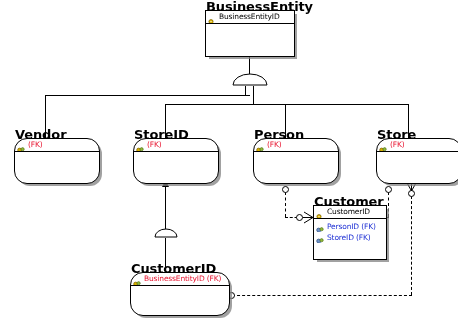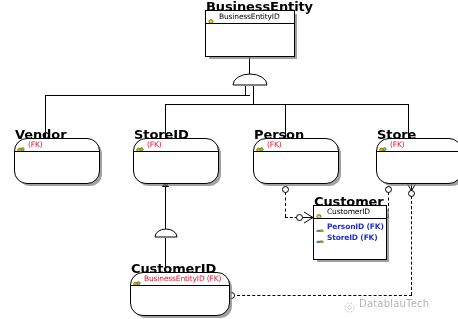--- a/index.html
+++ b/index.html
@@ -53,25 +53,24 @@
     height: 13px;
     overflow: hidden;
   }
   .ent-body {
     box-sizing: border-box;
     padding: 2px 2px;
     overflow: hidden;
   }
   .attr {
     display: flex;
-    align-items: flex-end;
+    align-items: flex-start;
     height: 11px;
     white-space: nowrap;
     overflow: hidden;
-    font-weight: bold;
   }
   .attr-text {
     font-size: 7.5px;
     letter-spacing: -0.15px;
     line-height: 11px;
   }
   .attr-text.fk { color: #e8112d; }
   .attr-text.fkblue { color: #1d2fd4; }
   .attr-text.pk { color: #000000; }
 
@@ -329,23 +328,14 @@
           <circle cx="5.6" cy="2.2" r="1.6" fill="#8fb93a" stroke="#4c6b12" stroke-width="0.6"></circle>
           <path d="M3.9 4.4 L7.6 7.8" stroke="#d9b100" stroke-width="1.3" stroke-linecap="round"></path>
           <path d="M5.3 6.6 L6.4 5.6" stroke="#7a6200" stroke-width="0.8"></path>
         </svg>
       </span>
       <span class="attr-text fk">BusinessEntityID (FK)</span>
     </div>
     <div class="ent-body"></div>
   </div>
 
-  <div id="watermark" style="left:344px; top:298px;">
-    <span style="display:block;width:11px;height:11px;">
-      <svg viewBox="0 0 11 11" width="11" height="11">
-        <circle cx="5.5" cy="5.5" r="4.6" fill="none" stroke="#8a8a8a" stroke-width="1" stroke-dasharray="2.2 1.4"></circle>
-        <circle cx="5.5" cy="5.5" r="1.7" fill="none" stroke="#8a8a8a" stroke-width="1"></circle>
-      </svg>
-    </span>
-    <span class="wm-text">DatablauTech</span>
-  </div>
 
 </div>
 
 </body></html>

